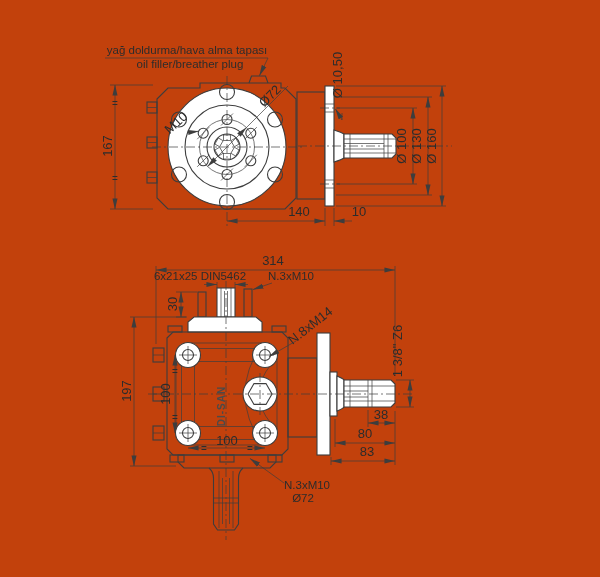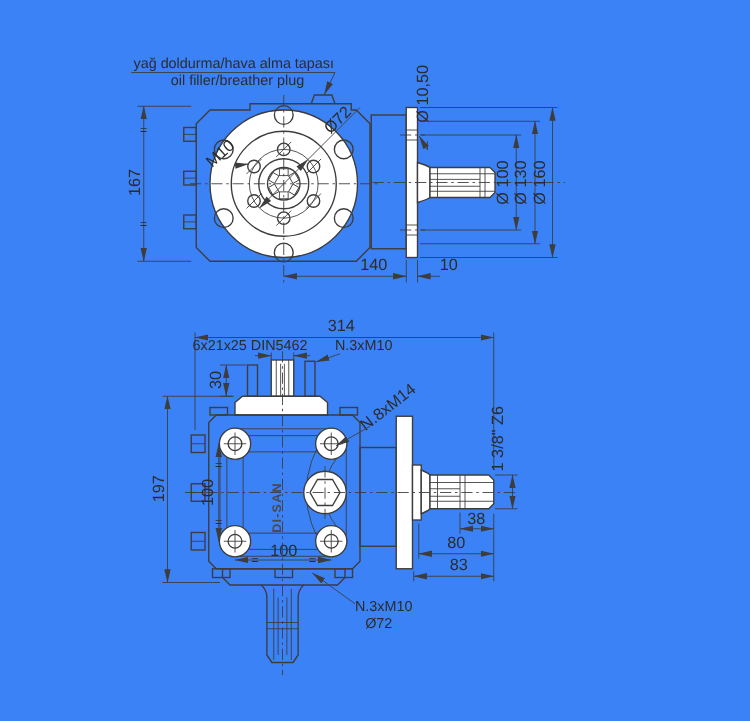--- a/index.html
+++ b/index.html
@@ -1,16 +1,16 @@
 <!DOCTYPE html>
 <html><head>
 <meta charset="utf-8">
 <style>
   html,body{margin:0;padding:0;background:#fff;}
-  .stage{position:relative;width:600px;height:577px;background:#3b82f6;overflow:hidden;
+  .stage{position:relative;width:600px;height:577px;background:#c2410c;overflow:hidden;
          font-family:"Liberation Sans",sans-serif;}
   svg{position:absolute;left:0;top:0;}
   .ln{stroke:#3d3d3d;stroke-width:1.1;fill:none;}
   .lw{stroke:#3d3d3d;stroke-width:1.1;fill:#fff;}
   .tn{stroke:#3d3d3d;stroke-width:0.7;fill:none;}
   .cl{stroke:#3d3d3d;stroke-width:0.7;fill:none;stroke-dasharray:9 3 2 3;}
   text{fill:#2c2c2c;font-family:"Liberation Sans",sans-serif;}
   .dim{font-size:13px;text-anchor:middle;}
   .lbl{font-size:11.5px;text-anchor:middle;}
   .eq{font-size:10px;text-anchor:middle;}

